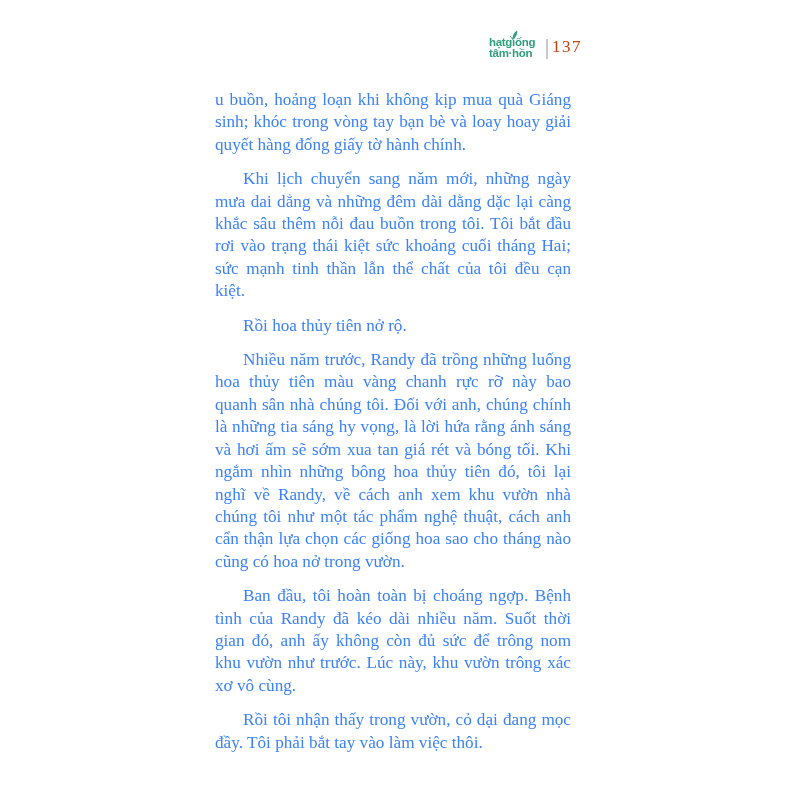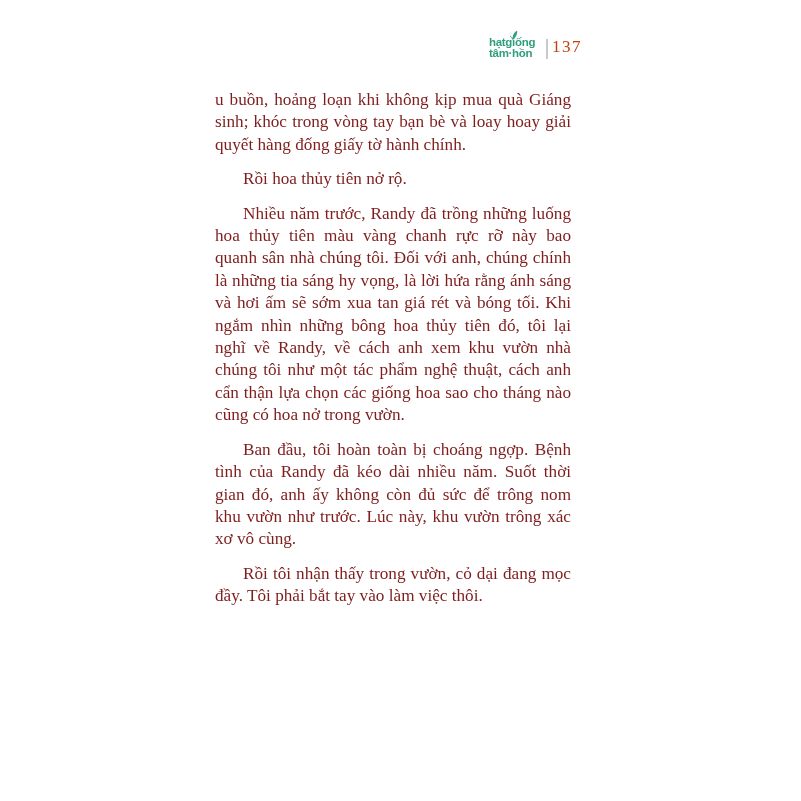--- a/index.html
+++ b/index.html
@@ -50,21 +50,21 @@
   }
   
   .text-column {
     position: absolute;
     left: 215px;
     top: 89px;
     width: 356px;
     font-family: "Liberation Serif", "DejaVu Serif", serif;
     font-size: 17.2px;
     line-height: 22.4px;
-    color: #7f1d1d;
+    color: #3b82f6;
     text-align: justify;
   }
   .text-column p {
     margin: 0 0 12px 0;
     text-indent: 28px;
   }
   .text-column p.continued {
     text-indent: 0;
   }
 </style>
@@ -83,19 +83,20 @@
     <div>hạtgiống</div>
     <div>tâm·hồn</div>
   </div>
 
   <div class="header-divider"></div>
 
   <div class="page-number">137</div>
 
   <div class="text-column">
     <p class="continued">u buồn, hoảng loạn khi không kịp mua quà Giáng sinh; khóc trong vòng tay bạn bè và loay hoay giải quyết hàng đống giấy tờ hành chính.</p>
+    <p>Khi lịch chuyển sang năm mới, những ngày mưa dai dẳng và những đêm dài dằng dặc lại càng khắc sâu thêm nỗi đau buồn trong tôi. Tôi bắt đầu rơi vào trạng thái kiệt sức khoảng cuối tháng Hai; sức mạnh tinh thần lẫn thể chất của tôi đều cạn kiệt.</p>
     <p>Rồi hoa thủy tiên nở rộ.</p>
     <p>Nhiều năm trước, Randy đã trồng những luống hoa thủy tiên màu vàng chanh rực rỡ này bao quanh sân nhà chúng tôi. Đối với anh, chúng chính là những tia sáng hy vọng, là lời hứa rằng ánh sáng và hơi ấm sẽ sớm xua tan giá rét và bóng tối. Khi ngắm nhìn những bông hoa thủy tiên đó, tôi lại nghĩ về Randy, về cách anh xem khu vườn nhà chúng tôi như một tác phẩm nghệ thuật, cách anh cẩn thận lựa chọn các giống hoa sao cho tháng nào cũng có hoa nở trong vườn.</p>
     <p>Ban đầu, tôi hoàn toàn bị choáng ngợp. Bệnh tình của Randy đã kéo dài nhiều năm. Suốt thời gian đó, anh ấy không còn đủ sức để trông nom khu vườn như trước. Lúc này, khu vườn trông xác xơ vô cùng.</p>
     <p>Rồi tôi nhận thấy trong vườn, cỏ dại đang mọc đầy. Tôi phải bắt tay vào làm việc thôi.</p>
   </div>
 
 </div>
 
 </body></html>

